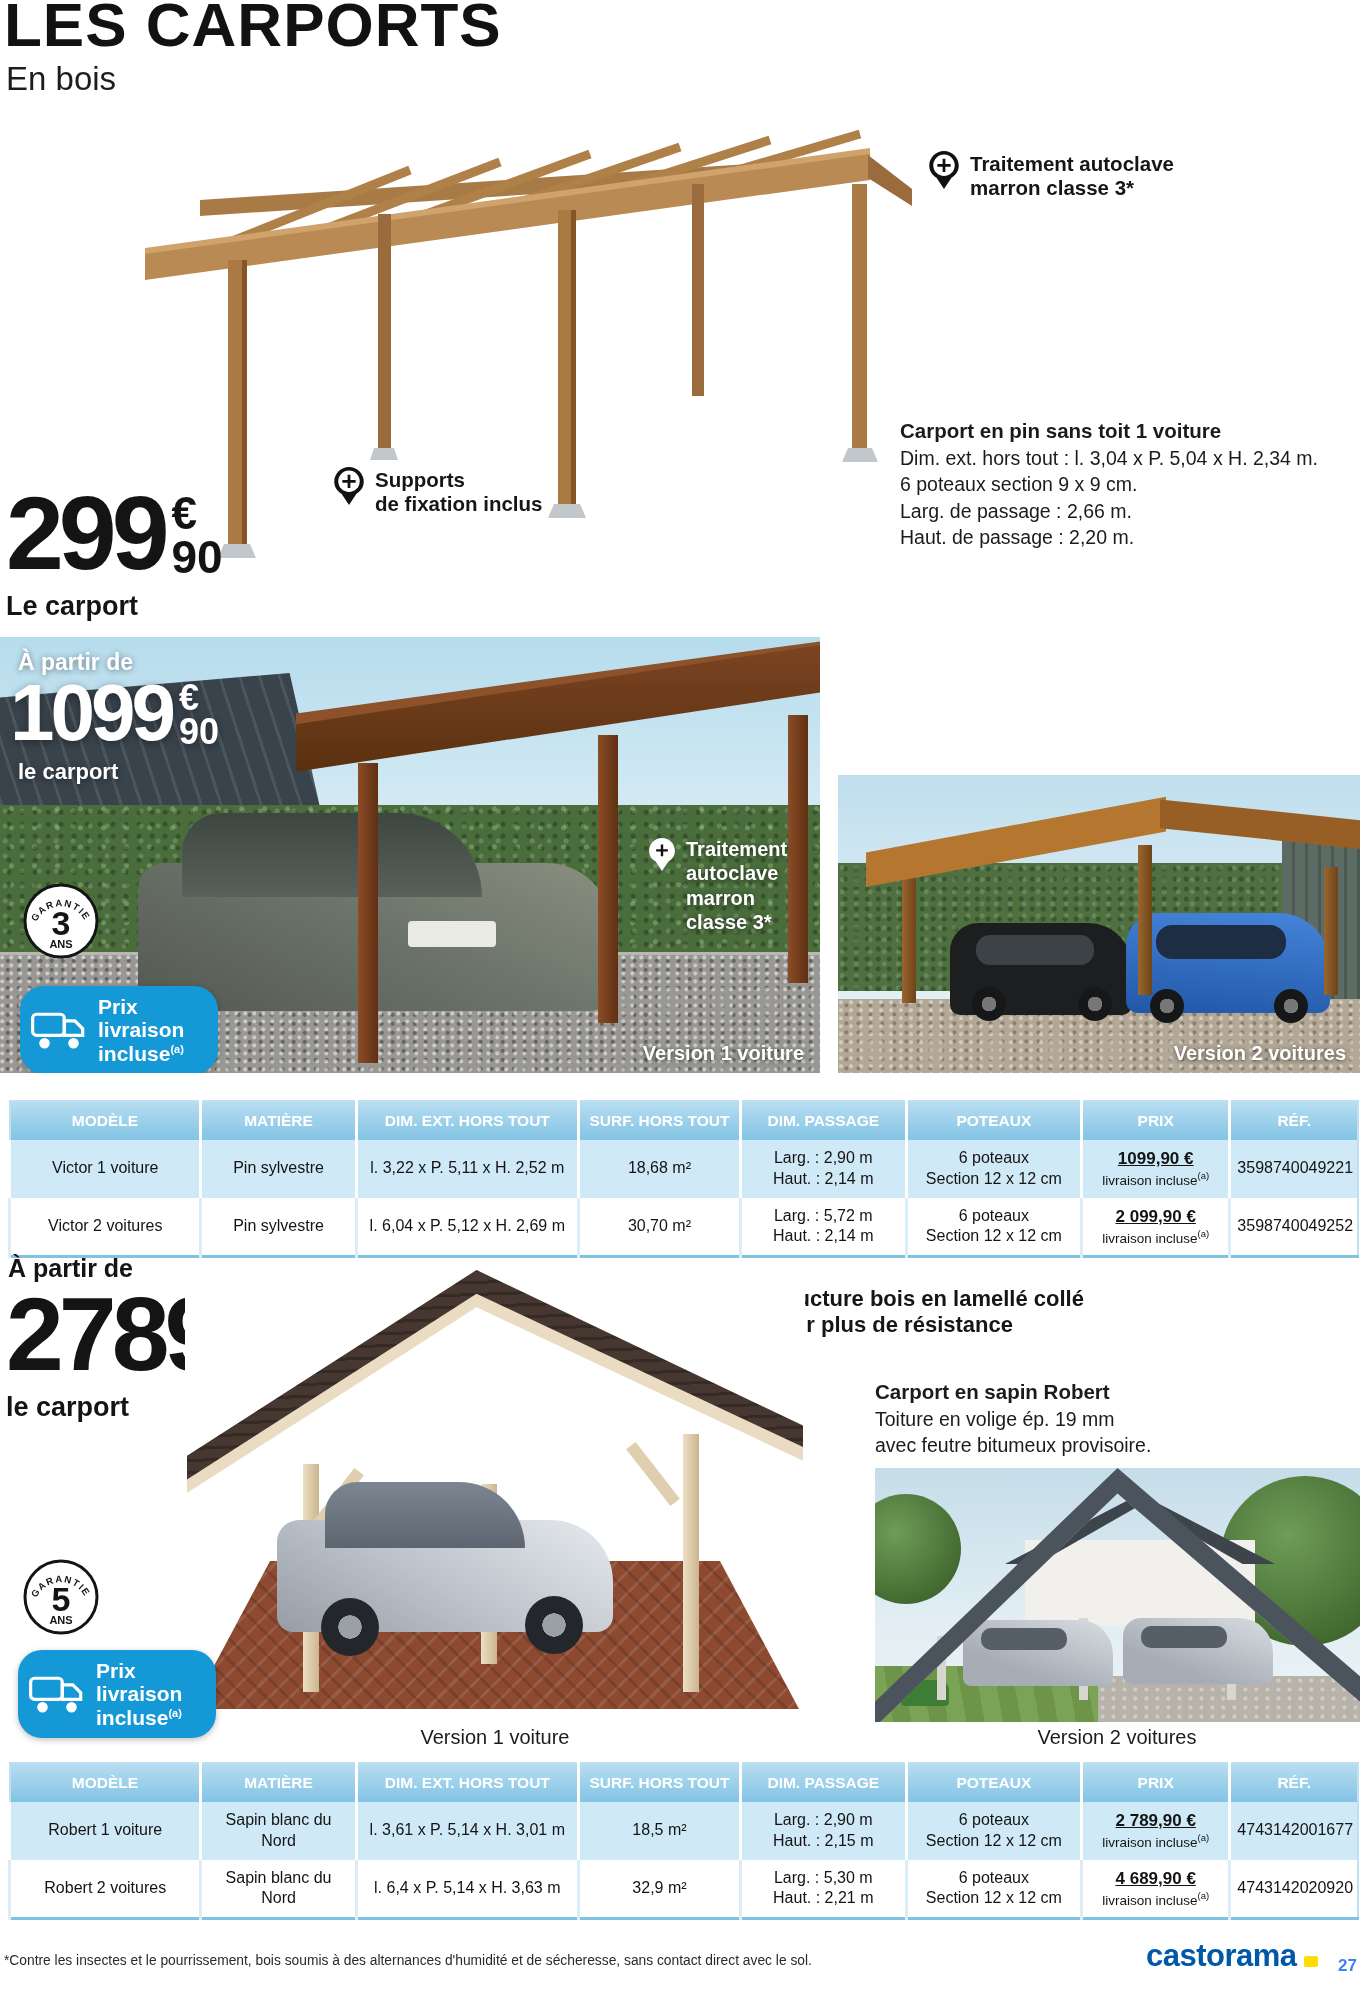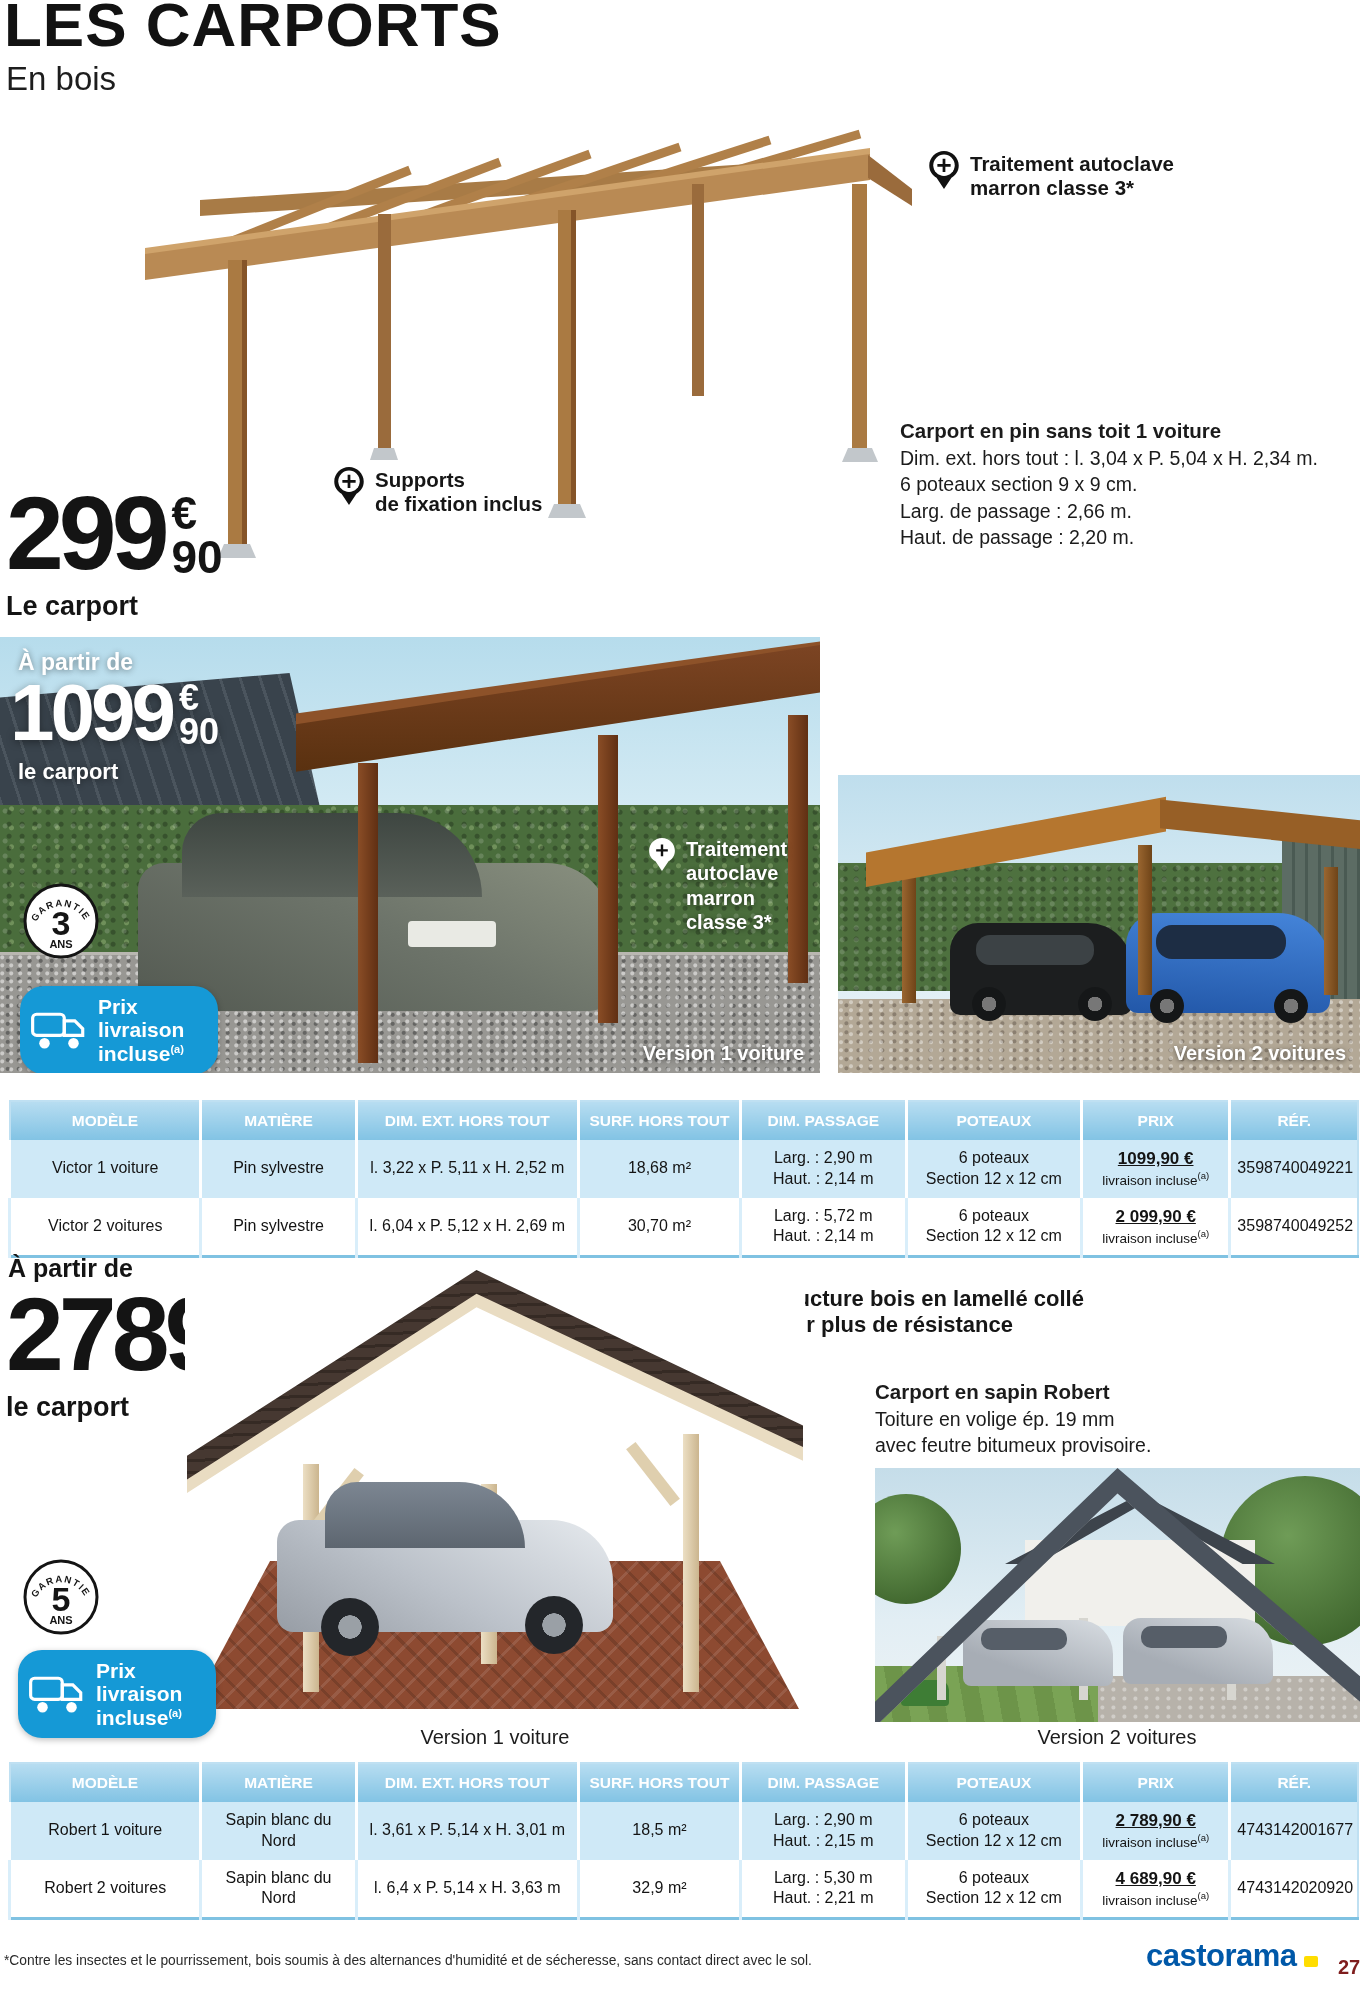--- a/index.html
+++ b/index.html
@@ -212,21 +212,21 @@
     border-radius:6px 10px 4px 4px;}
 
   .version-black{font-size:20px;font-weight:500;color:#1c1c1c;text-align:center;width:240px;}
   .vb1{left:375px;top:1726px;} .vb2{left:997px;top:1726px;}
 
   
   .footnote{left:4px;top:1953px;font-size:13.8px;color:#2a2a2a;}
   .brand{left:1146px;top:1938px;font-size:31px;font-weight:800;color:#0058a8;letter-spacing:-.5px;
     display:flex;align-items:center;gap:7px;}
   .brand-mark{display:inline-block;width:14px;height:11px;background:#ffdd00;border-radius:2px;margin-top:10px;}
-  .pageno{left:1338px;top:1956px;font-size:20px;font-weight:700;color:#7f1d1d;}
+  .pageno{left:1338px;top:1956px;font-size:17px;font-weight:700;color:#3b82f6;}
 </style>
 </head>
 <body>
 
 <div class="page">
 
   <div class="abs title">LES CARPORTS</div>
   <div class="abs subtitle">En bois</div>
 
   <svg class="abs" style="left:80px;top:92px;width:860px;height:470px" viewBox="0 0 860 470">

